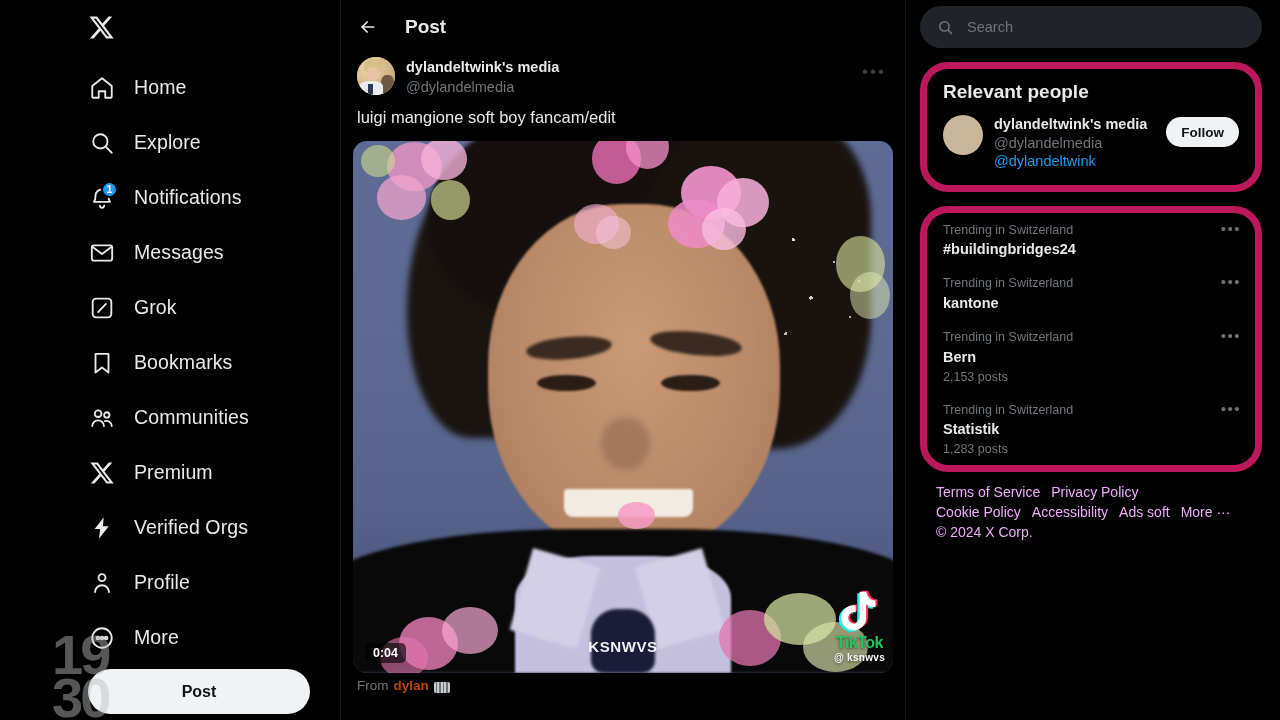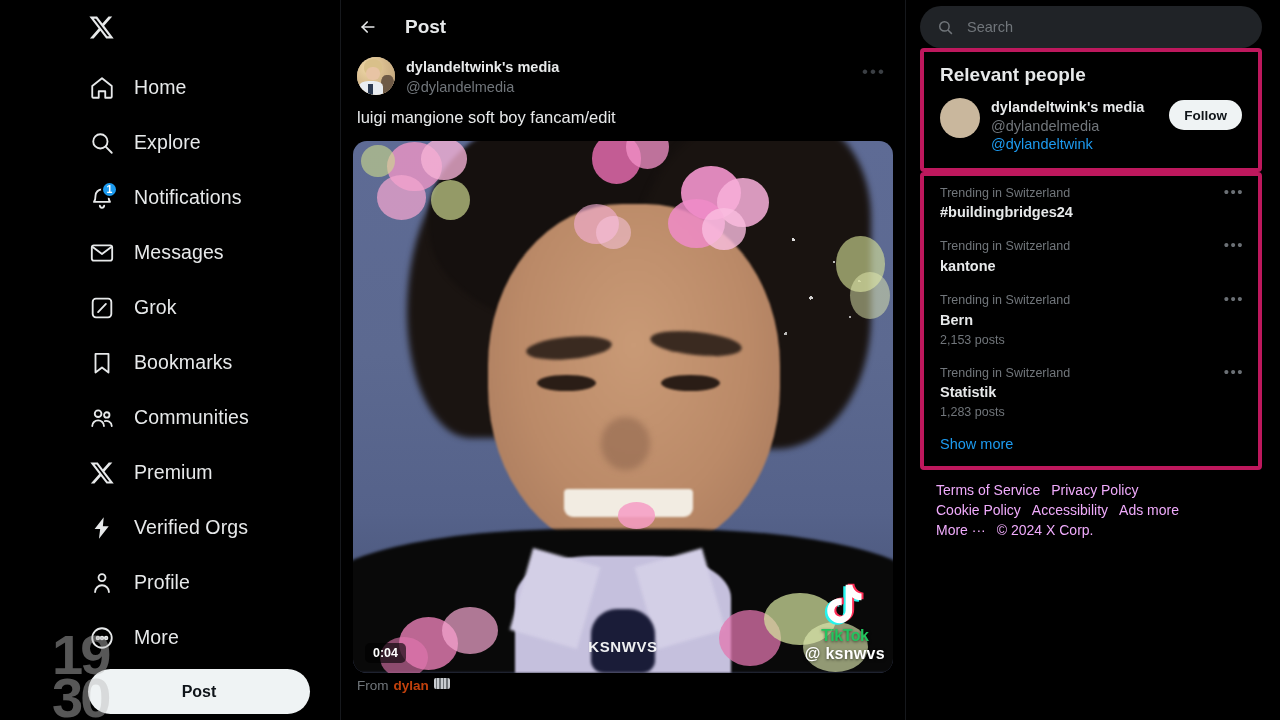--- a/index.html
+++ b/index.html
@@ -142,42 +142,42 @@
   .ksnwvs {
     position: absolute; left: 50%; transform: translateX(-50%); bottom: 18px;
     color: rgba(255,255,255,.93); font-size: 15px; font-weight: 700; letter-spacing: .6px;
   }
   .tiktok-badge {
     position: absolute; right: 8px; bottom: 10px; text-align: center;
     display: flex; flex-direction: column; align-items: center; gap: 1px;
   }
   .tt-note { width: 44px; height: 46px; position: relative; }
   .tt-word { color: #22c55e; font-size: 16px; font-weight: 700; letter-spacing: -.5px; line-height: 1; text-shadow: 0 1px 3px rgba(0,0,0,.6); }
-  .tt-handle { color: #fff; font-size: 16px; font-weight: 700; letter-spacing: .3px; text-shadow: 0 1px 3px rgba(0,0,0,.6); }
-
-  .from-row { display: flex; align-items: flex-start; gap: 5px; padding: 5px 16px 0 16px; }
+  .tt-handle { color: #fff; font-size: 10px; font-weight: 700; letter-spacing: .3px; text-shadow: 0 1px 3px rgba(0,0,0,.6); }
+
+  .from-row { display: flex; align-items: flex-end; gap: 5px; padding: 5px 16px 0 16px; }
   .from-lbl { font-size: 13.5px; color: #71767b; }
   .from-name { font-size: 13.5px; color: #c2410c; font-weight: 700; }
   .from-mark { width: 16px; height: 11px; border-radius: 2px;
     background: repeating-linear-gradient(90deg,#c9ccd0 0 2px, #6e7377 2px 3.5px); }
 
   
   .right { width: 372px; height: 720px; flex: none; padding: 0 16px 0 14px; background: #000; }
   .searchbar {
     margin-top: 6px; height: 42px; border-radius: 999px; background: #202327;
     display: flex; align-items: center; gap: 13px; padding: 0 17px;
   }
   .searchbar svg { width: 17px; height: 17px; stroke: #71767b; fill: none; stroke-width: 2.1; }
   .searchbar input {
     flex: 1; background: transparent; border: none; outline: none;
     color: #e7e9ea; font-size: 14.5px; font-family: "Liberation Sans", sans-serif;
   }
   .searchbar input::placeholder { color: #71767b; }
 
-  .card { border: 4px solid #be185d; border-radius: 4px; background: #000; overflow: hidden; }
+  .card { margin-top: 14px; border: 7px solid #be185d; border-radius: 28px; background: #000; overflow: hidden; }
   .card-title { font-size: 19px; font-weight: 700; color: #e7e9ea; padding: 12px 16px 8px 16px; }
 
   .person-row { display: flex; align-items: flex-start; gap: 11px; padding: 4px 16px 14px 16px; }
   .person-av { width: 40px; height: 40px; border-radius: 50%; flex: none; overflow: hidden; position: relative; background:#c9b79d; }
   .person-meta { flex: 1; min-width: 0; }
   .p-name { font-size: 14.5px; font-weight: 700; color: #e7e9ea; line-height: 1.28; }
   .p-handle { font-size: 14.5px; color: #71767b; line-height: 1.28; }
   .p-link { font-size: 14.5px; color: #1d9bf0; line-height: 1.28; }
   .follow-btn {
     background: #eff3f4; color: #0f1419; border: none; border-radius: 999px;
@@ -487,27 +487,26 @@
         <div class="trend-count">2,153 posts</div>
         <div class="trend-dots">•••</div>
       </div>
       <div class="trend">
         <div class="trend-ctx">Trending in Switzerland</div>
         <div class="trend-name">Statistik</div>
         <div class="trend-count">1,283 posts</div>
         <div class="trend-dots">•••</div>
       </div>
 
-      <div class="showmore">Show more</div>
     </section>
 
     <div class="footer">
       <span>Terms of Service</span>
       <span>Privacy Policy</span>
       <span>Cookie Policy</span>
       <span>Accessibility</span>
-      <span>Ads more</span>
+      <span>Ads soft</span>
       <span>More ···</span>
       <span class="nolink">© 2024 X Corp.</span>
     </div>
   </aside>
 
 </div>
 
 </body></html>

